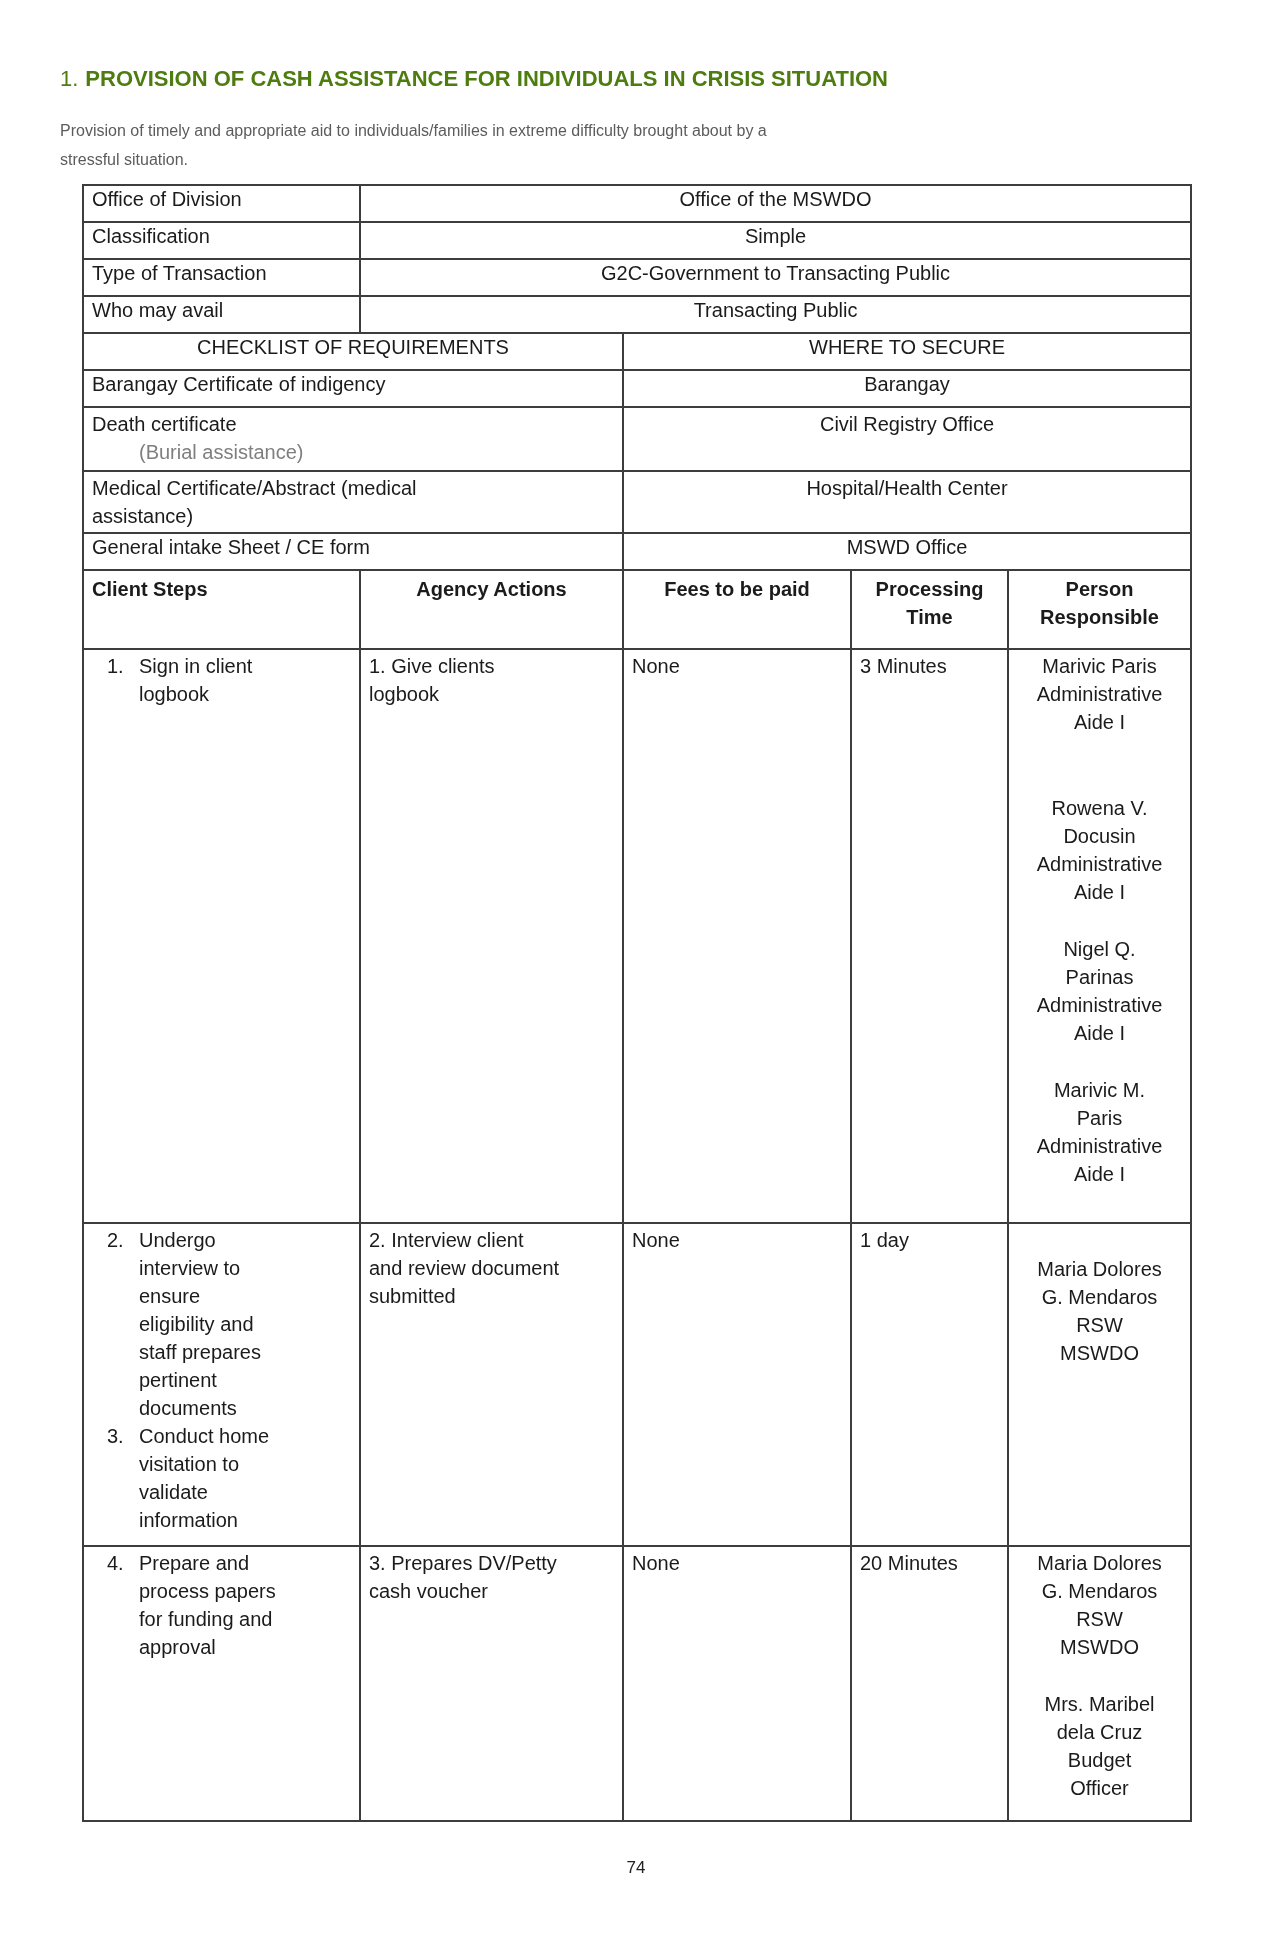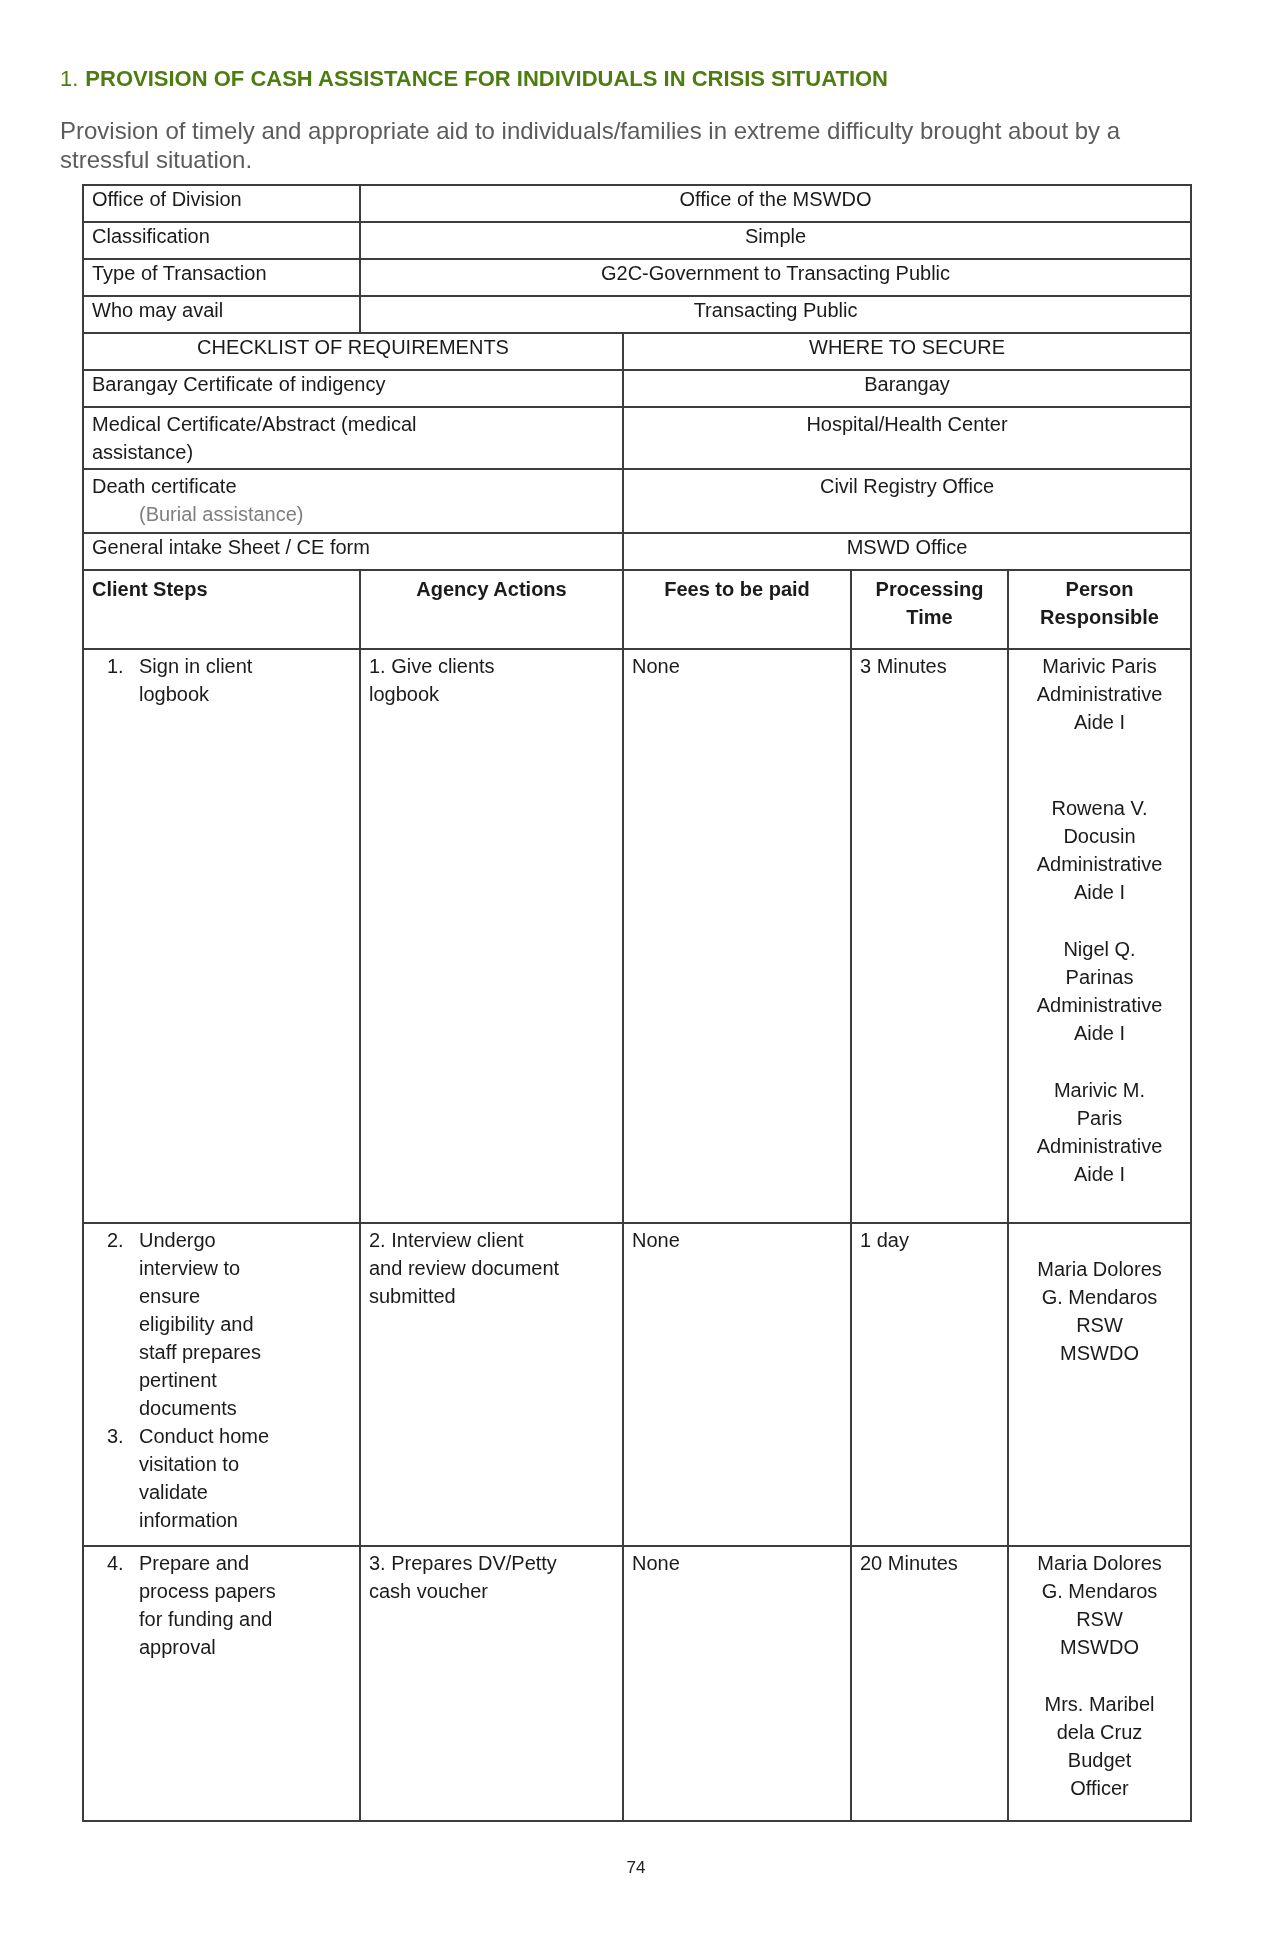--- a/index.html
+++ b/index.html
@@ -5,21 +5,21 @@
   html,body { margin:0; padding:0; background:#ffffff; }
   .page {
     width:1275px; height:1950px; background:#ffffff; box-sizing:border-box;
     padding:66px 60px 0 60px; position:relative;
     font-family:"Liberation Sans", sans-serif; color:#1b1b1b;
   }
   .title { font-size:22px; line-height:26px; color:#4d7c0f; }
   .title .num { font-weight:400; margin-right:7px; }
   .title .text { font-weight:700; }
   .desc {
-    margin-top:24px; font-size:24px; line-height:29px;
+    margin-top:24px; font-size:16px; line-height:29px;
     color:#5c5c5c; white-space:pre-line;
   }
   table.svc {
     border-collapse:collapse; table-layout:fixed;
     width:1108px; margin:10px 0 0 22px;
   }
   table.svc td {
     border:2px solid #3d3d3d; vertical-align:top;
     font-size:20px; line-height:28px; padding:2px 8px;
     overflow:hidden; color:#1b1b1b;
@@ -88,34 +88,34 @@
         <td class="ctr" colspan="3">WHERE TO SECURE</td>
       </tr>
 
       <tr class="req-s" style="height:30px">
         <td colspan="2">
           <div class="pre">Barangay Certificate of indigency</div>
         </td>
         <td class="ctr" colspan="3">Barangay</td>
       </tr>
 
+      <tr style="height:64px">
+        <td colspan="2">
+          <div class="pre">Death certificate</div>
+          <div class="note">(Burial assistance)</div>
+        </td>
+        <td class="ctr" colspan="3">Civil Registry Office</td>
+      </tr>
+
       <tr style="height:62px">
         <td colspan="2">
           <div class="pre">Medical Certificate/Abstract (medical
 assistance)</div>
         </td>
         <td class="ctr" colspan="3">Hospital/Health Center</td>
-      </tr>
-
-      <tr style="height:64px">
-        <td colspan="2">
-          <div class="pre">Death certificate</div>
-          <div class="note">(Burial assistance)</div>
-        </td>
-        <td class="ctr" colspan="3">Civil Registry Office</td>
       </tr>
 
       <tr class="req-s" style="height:31px">
         <td colspan="2">
           <div class="pre">General intake Sheet / CE form</div>
         </td>
         <td class="ctr" colspan="3">MSWD Office</td>
       </tr>
 
       <tr class="steps-hdr" style="height:79px">

